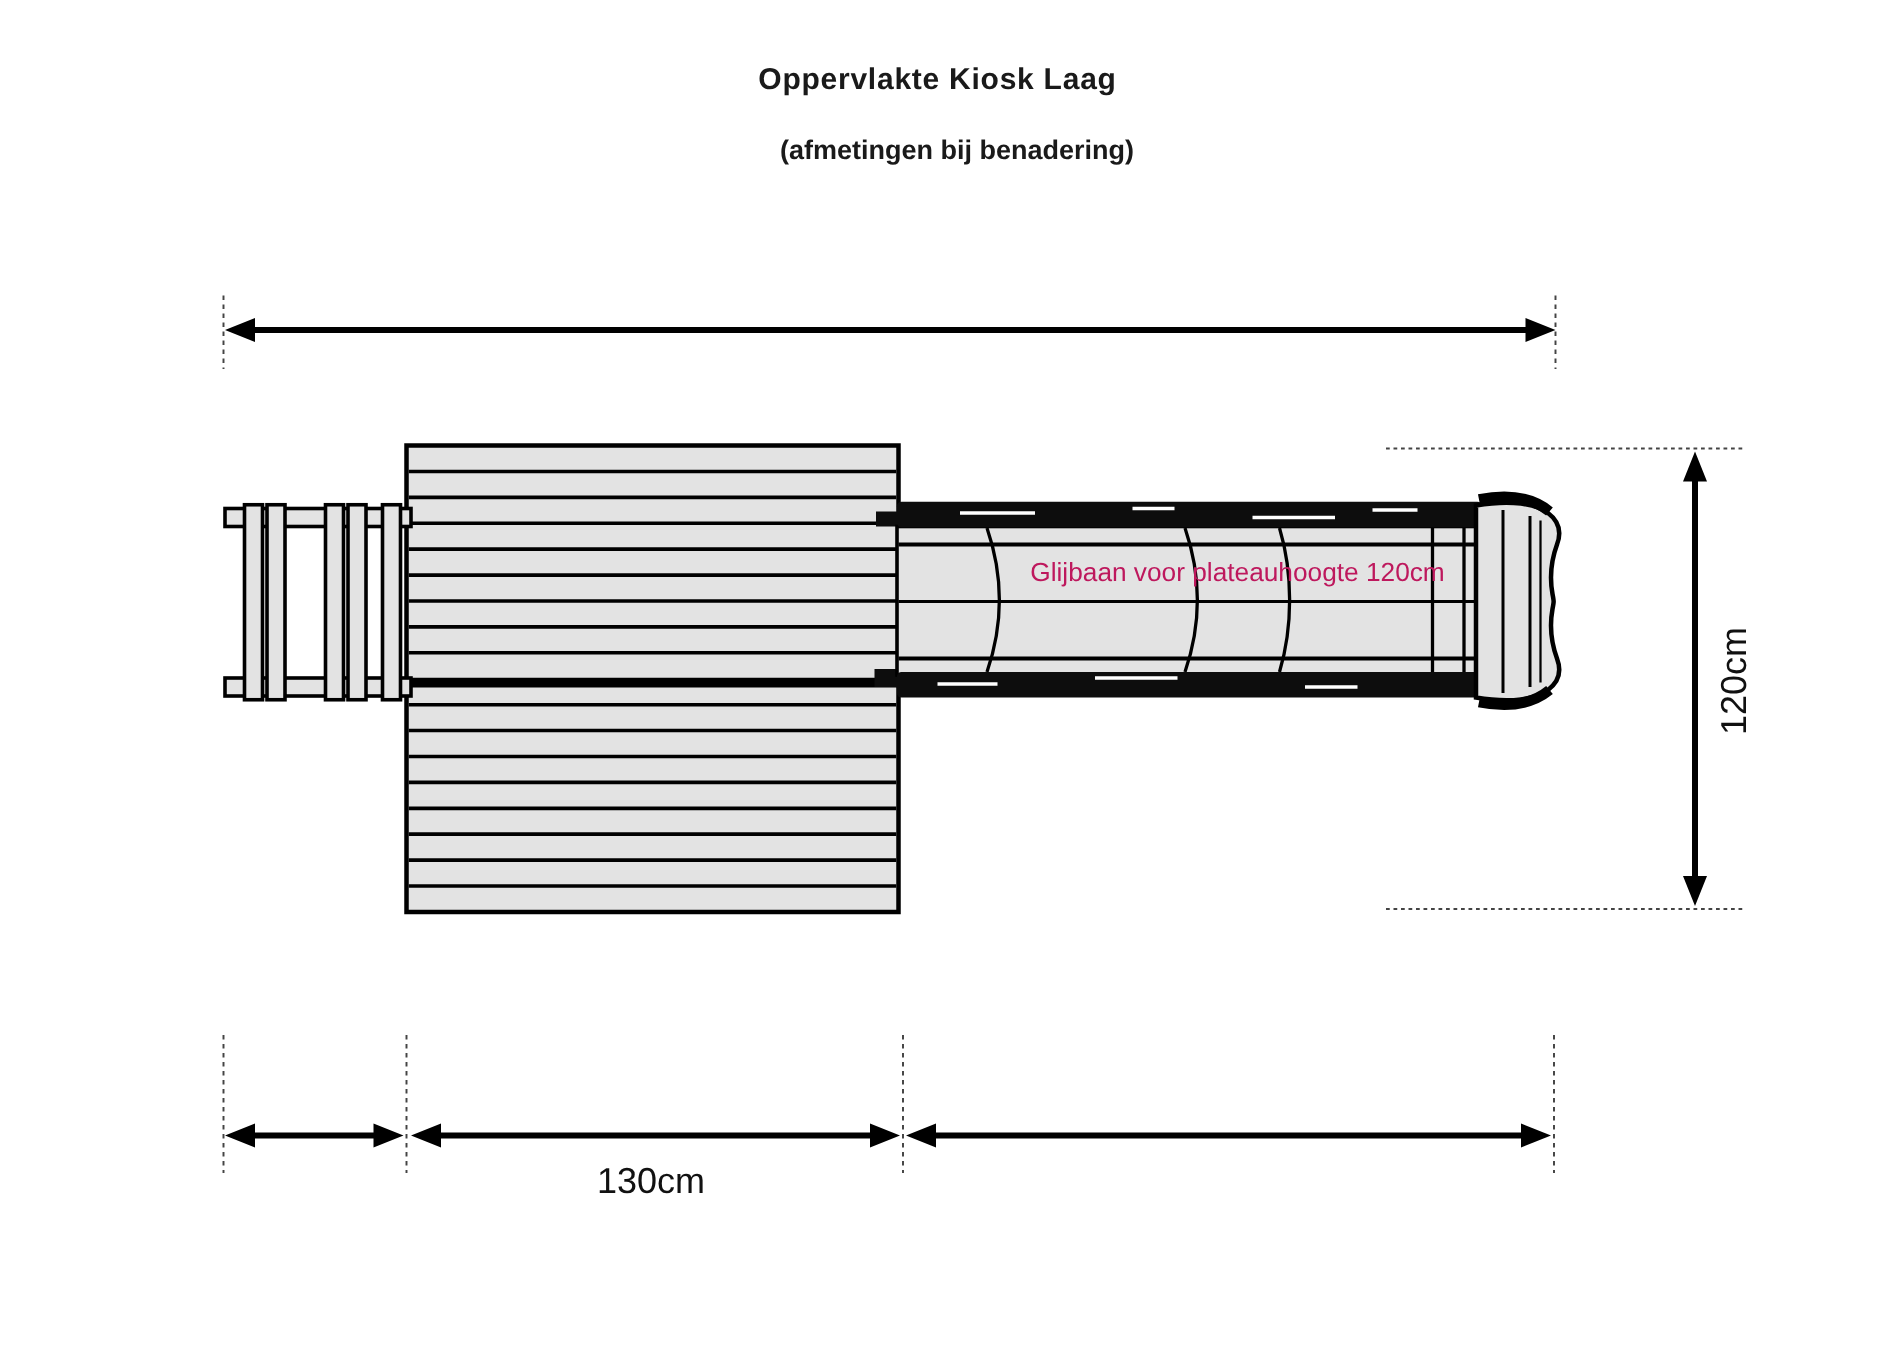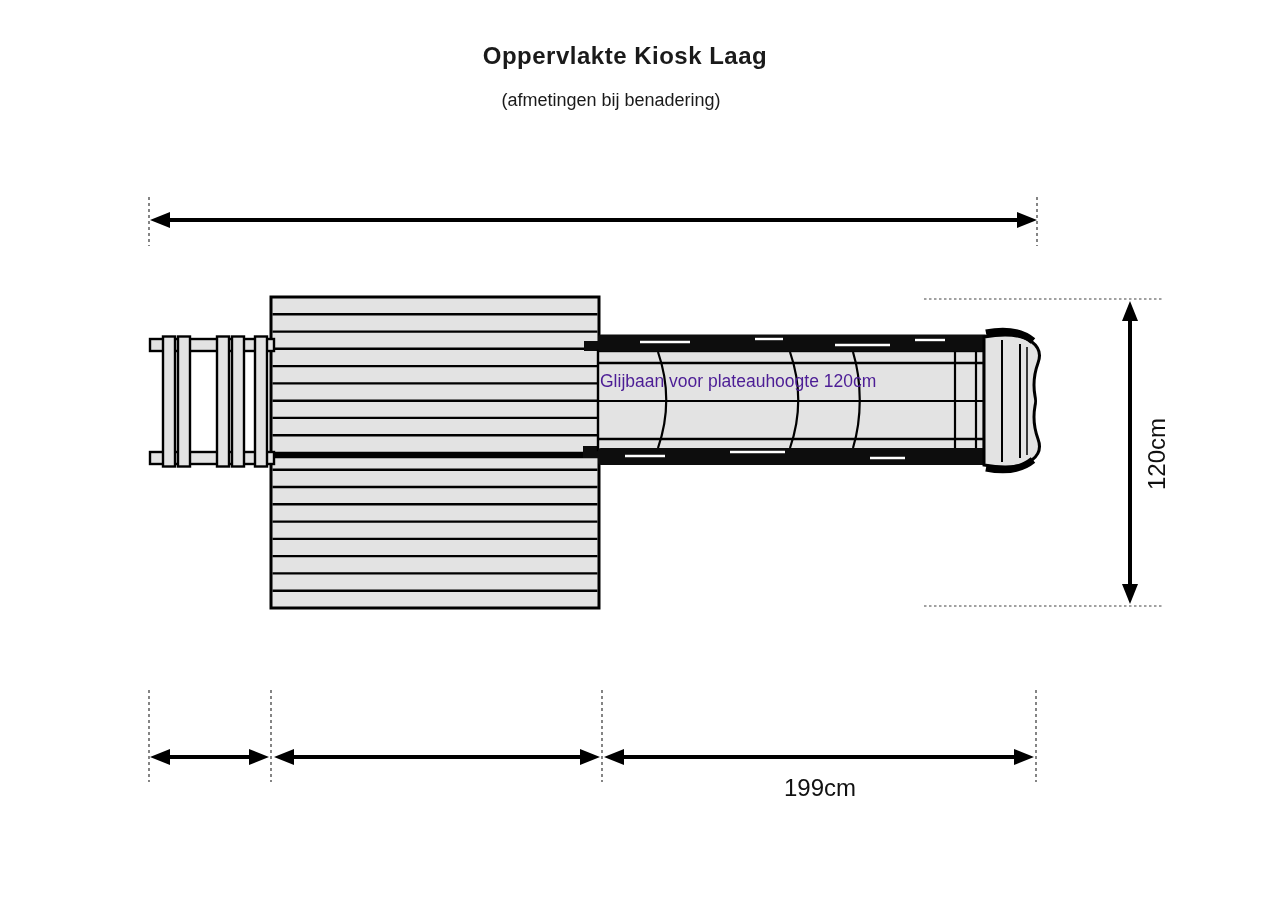--- a/index.html
+++ b/index.html
@@ -9,47 +9,48 @@
     height: 904px;
     background: #ffffff;
     font-family: "Liberation Sans", sans-serif;
     color: #1a1a1a;
     overflow: hidden;
   }
   .abs { position: absolute; }
   .page-title {
     left: 325px; top: 42px; width: 600px;
     text-align: center;
-    font-size: 24px; font-weight: bold; letter-spacing: 0.5px;
+    font-size: 20px; font-weight: bold; letter-spacing: 0.5px;
   }
   .page-subtitle {
-    left: 311px; top: 90px; width: 600px;
+    left: 338px; top: 90px; width: 600px;
     text-align: center;
-    font-size: 18px; font-weight: normal;
+    font-size: 18px; font-weight: bold;
   }
   .dim-label {
     font-size: 24px;
     text-align: center;
     color: #111;
     white-space: nowrap;
   }
   .dim-382 { left: 494px; top: 178px; width: 200px; }
   .dim-53  { left: 108px; top: 773px; width: 200px; }
   .dim-130 { left: 334px; top: 774px; width: 200px; }
   .dim-199 { left: 720px; top: 774px; width: 200px; }
   .dim-120 {
     left: 1097px; top: 440px; width: 120px; height: 28px;
     line-height: 28px;
     transform: rotate(-90deg);
     transform-origin: center center;
   }
   .slide-text {
     left: 600px; top: 371px; width: 450px;
+    text-align: center;
     font-size: 17.5px;
-    color: #4c1d95;
+    color: #be185d;
   }
   svg.drawing { position: absolute; left: 0; top: 0; }
 </style>
 </head>
 <body>
 
 <div class="canvas">
 
   <svg class="drawing" width="1266" height="904" viewBox="0 0 1266 904">
 
@@ -168,16 +169,16 @@
       <line x1="621" y1="757" x2="1017" y2="757" stroke="#000" stroke-width="4"></line>
       <polygon points="604,757 624,749 624,765" fill="#000"></polygon>
       <polygon points="1034,757 1014,749 1014,765" fill="#000"></polygon>
     </g>
   </svg>
 
   <div class="abs page-title">Oppervlakte Kiosk Laag</div>
   <div class="abs page-subtitle">(afmetingen bij benadering)</div>
 
   <div class="abs dim-label dim-120">120cm</div>
-  <div class="abs dim-label dim-199">199cm</div>
+  <div class="abs dim-label dim-130">130cm</div>
 
   <div class="abs slide-text">Glijbaan voor plateauhoogte 120cm</div>
 </div>
 
 </body></html>

